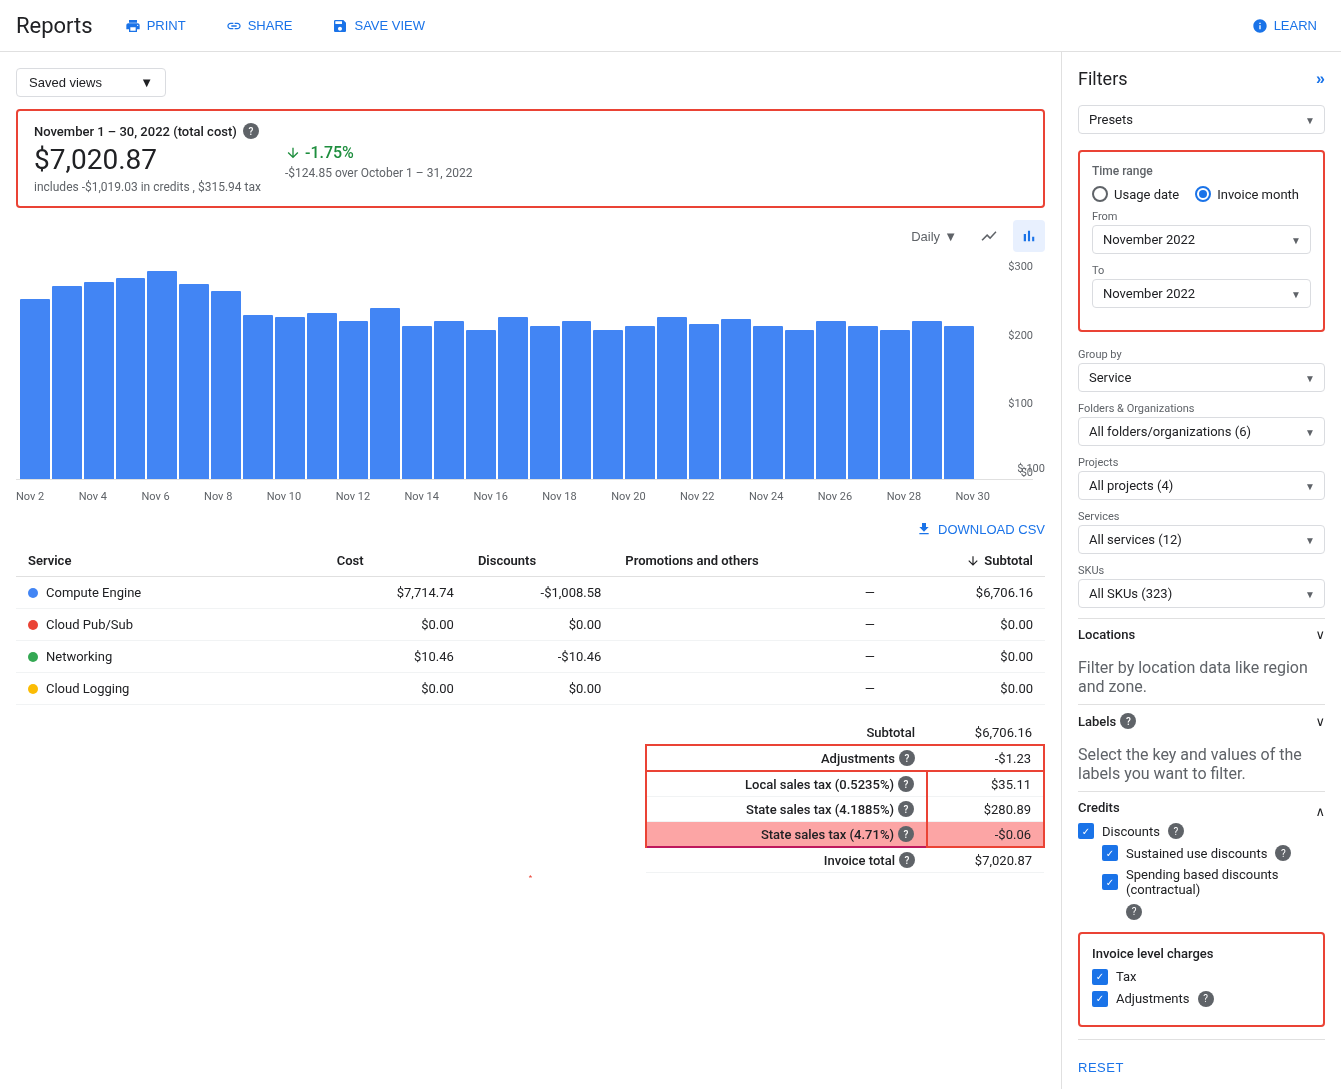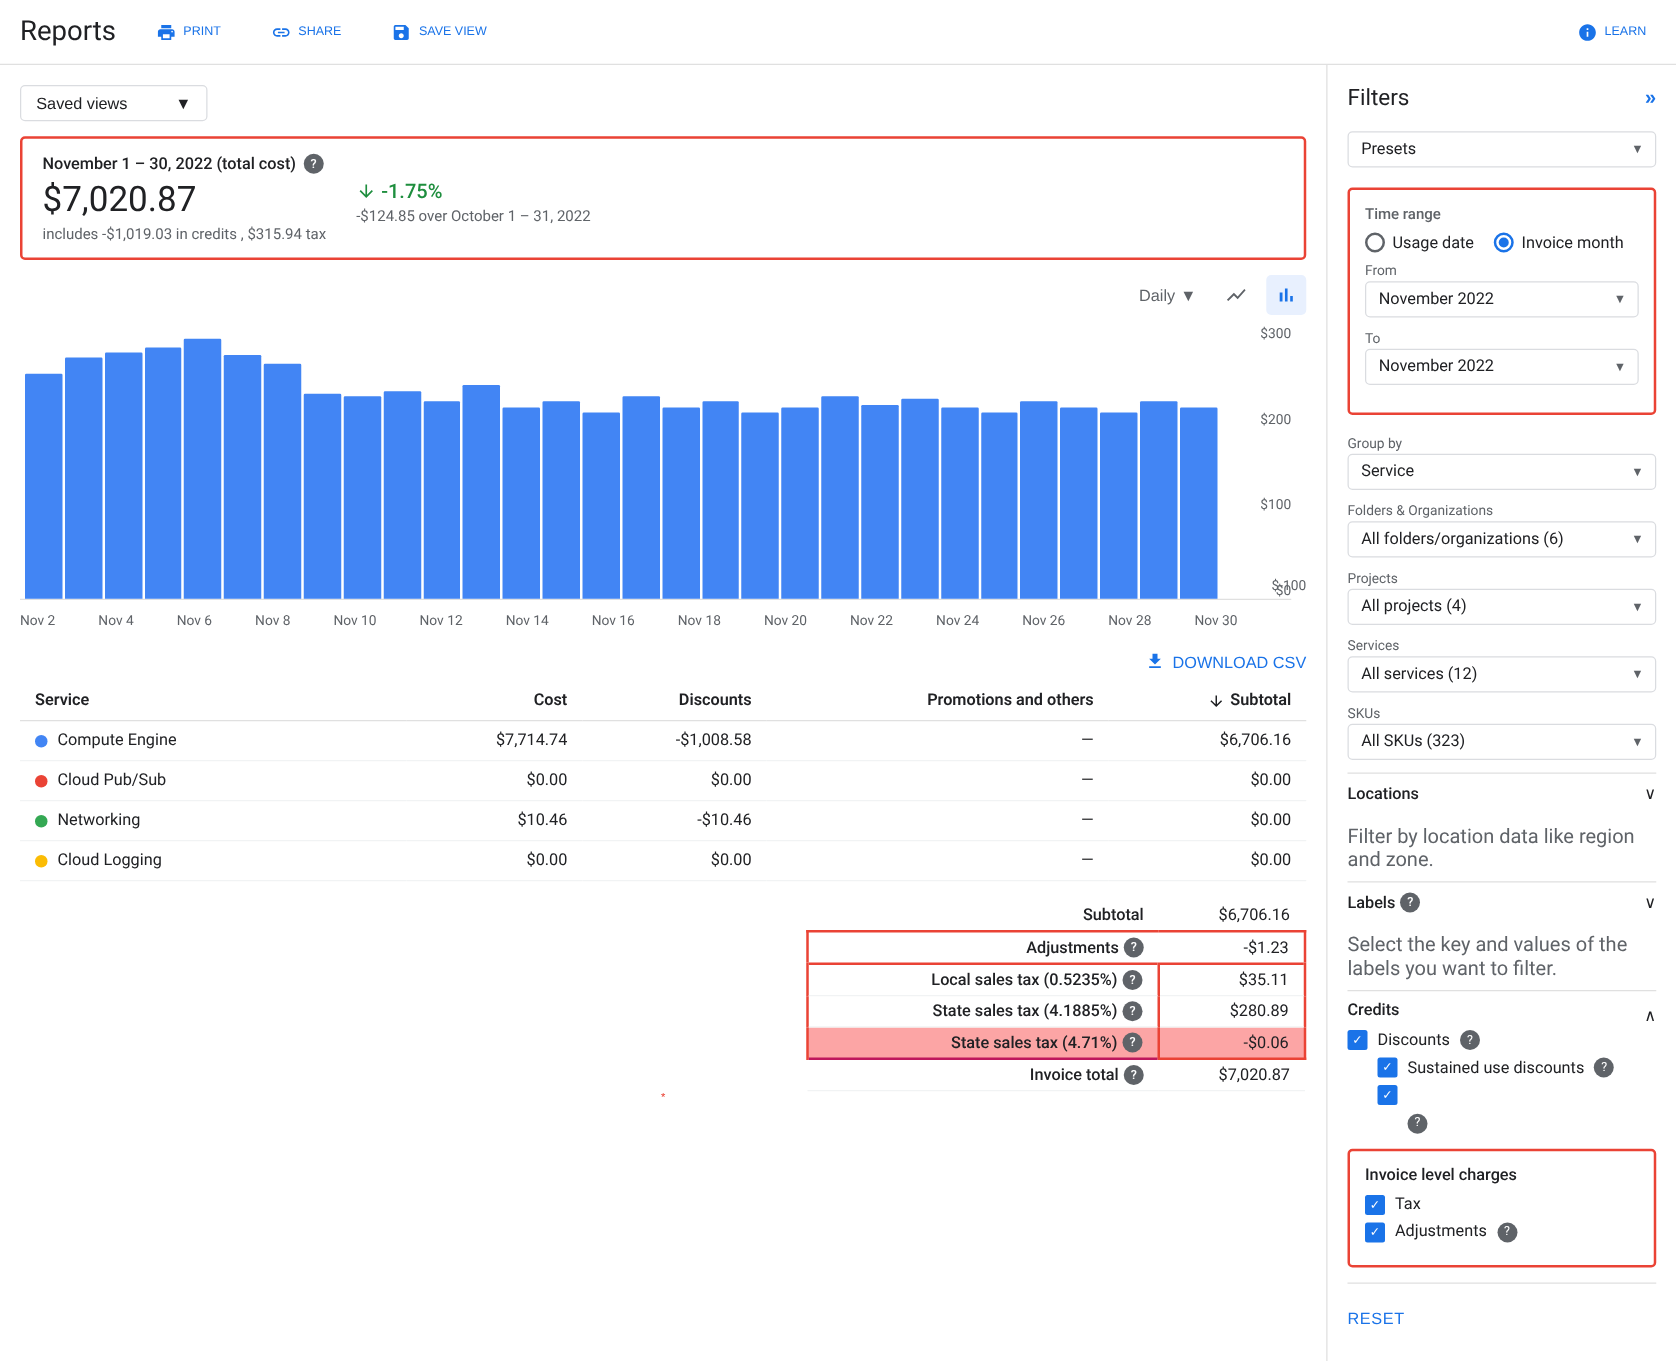--- a/index.html
+++ b/index.html
@@ -1,21 +1,21 @@
 <!DOCTYPE html>
 <html><head>
   <meta charset="utf-8">
   <style>
     * { box-sizing: border-box; margin: 0; padding: 0; }
     body { font-family: 'Google Sans', Roboto, Arial, sans-serif; font-size: 13px; background: #fff; color: #202124; display: flex; flex-direction: column; height: 1089px; overflow: hidden; }
 
     
     .header { display: flex; align-items: center; padding: 0 16px; height: 52px; border-bottom: 1px solid #e0e0e0; gap: 24px; }
     .header-title { font-size: 22px; font-weight: 400; color: #202124; }
-    .header-btn { display: flex; align-items: center; gap: 6px; color: #1a73e8; font-size: 10px; font-weight: 500; cursor: pointer; text-decoration: none; border: none; background: none; padding: 4px 8px; border-radius: 4px; }
+    .header-btn { display: flex; align-items: center; gap: 6px; color: #1a73e8; font-size: 13px; font-weight: 500; cursor: pointer; text-decoration: none; border: none; background: none; padding: 4px 8px; border-radius: 4px; }
     .header-spacer { flex: 1; }
 
     
     .main-layout { display: flex; flex: 1; overflow: hidden; }
 
     
     .content { flex: 1; overflow-y: auto; padding: 16px; }
 
     
     .sidebar { width: 280px; border-left: 1px solid #e0e0e0; overflow-y: auto; padding: 16px; background: #fff; }
@@ -48,21 +48,21 @@
     
     .table-section { margin-top: 16px; }
     .table-download { display: flex; justify-content: flex-end; margin-bottom: 8px; }
     .download-btn { display: flex; align-items: center; gap: 6px; color: #1a73e8; font-size: 13px; font-weight: 500; cursor: pointer; border: none; background: none; }
     table { width: 100%; border-collapse: collapse; font-size: 13px; }
     th { text-align: left; padding: 8px 12px; color: #202124; font-weight: 600; border-bottom: 1px solid #e0e0e0; }
     td { padding: 8px 12px; border-bottom: 1px solid #f1f3f4; }
     .service-dot { width: 10px; height: 10px; border-radius: 50%; display: inline-block; margin-right: 8px; }
     .service-cell { display: flex; align-items: center; }
     td.number { text-align: right; }
-    th.number { text-align: right; }
+    th.number { text-align: left; }
 
     
     .filter-header { display: flex; align-items: center; justify-content: space-between; margin-bottom: 16px; }
     .filter-title { font-size: 18px; font-weight: 400; color: #202124; }
     .filter-collapse-btn { cursor: pointer; color: #1a73e8; font-size: 16px; font-weight: bold; border: none; background: none; }
     .select-wrapper { position: relative; }
     .select-wrapper::after { content: '▼'; position: absolute; right: 10px; top: 50%; transform: translateY(-50%); font-size: 10px; color: #5f6368; pointer-events: none; }
 
     
     .time-range-box { border: 2px solid #ea4335; border-radius: 4px; padding: 12px; margin-bottom: 16px; }
@@ -500,20 +500,21 @@
         <span class="info-icon">?</span>
       </div>
       <div class="sub-checkboxes">
         <div class="checkbox-row">
           <div class="checkbox-blue">✓</div>
           <span>Sustained use discounts</span>
           <span class="info-icon">?</span>
         </div>
         <div class="checkbox-row">
           <div class="checkbox-blue">✓</div>
+          <span>Spending based discounts (contractual)</span>
         </div>
         <div style="margin-left: 24px; margin-top: 4px;">
           <span class="info-icon">?</span>
         </div>
       </div>
     </div>
 
     <div class="invoice-charges-box">
       <div class="invoice-charges-title">Invoice level charges</div>
       <div class="checkbox-row">

